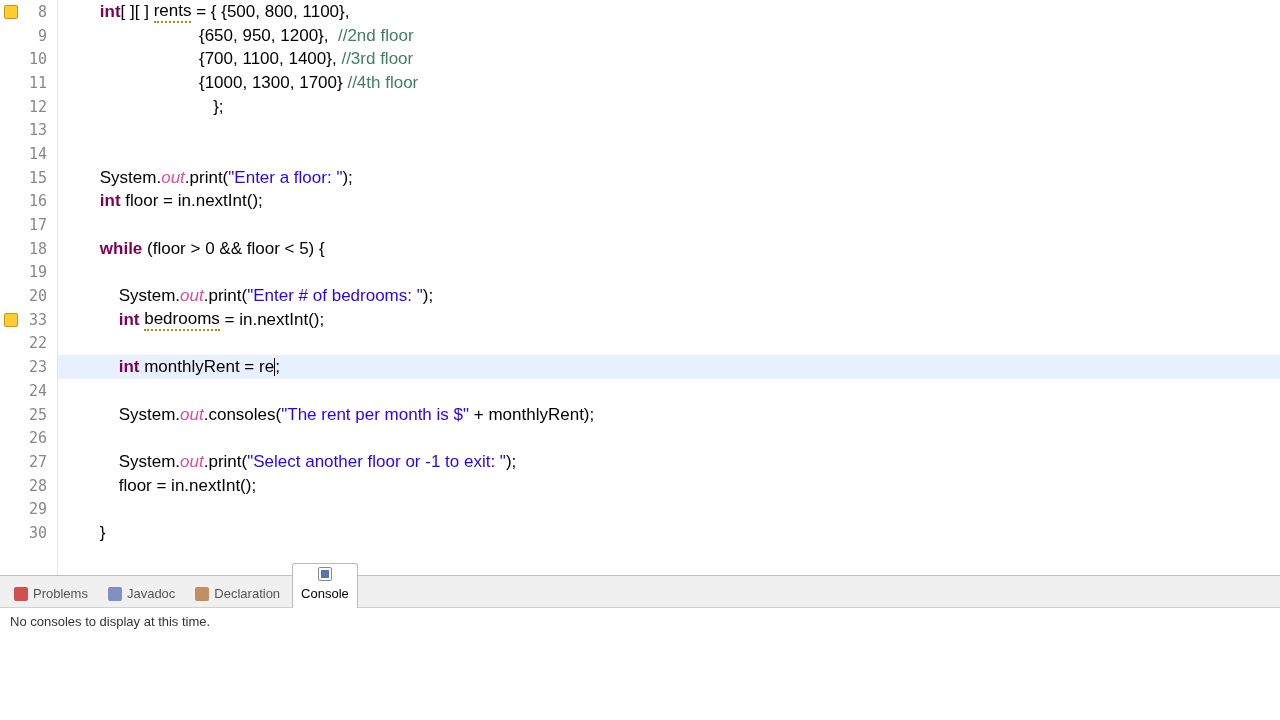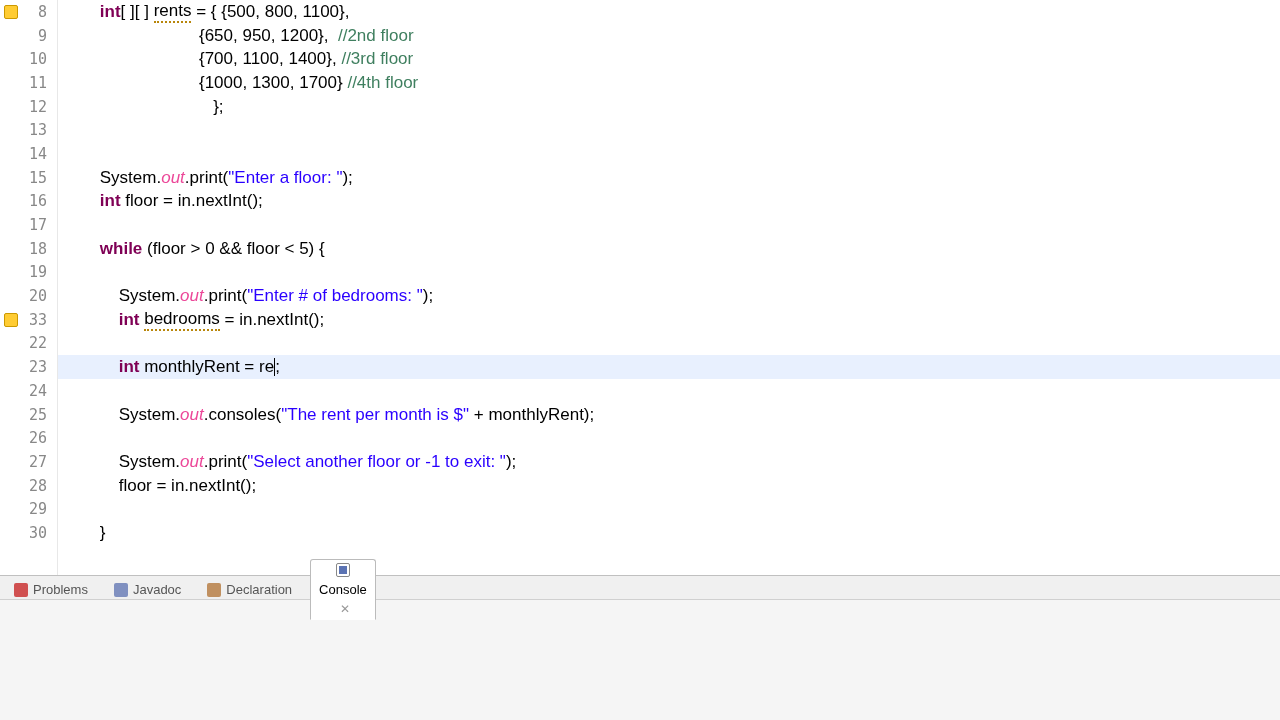--- a/index.html
+++ b/index.html
@@ -84,24 +84,24 @@
     border-top: 1px solid #c0c0c0;
     background: #f5f5f5;
     display: flex;
     flex-direction: column;
     height: 145px;
   }
   .tabs {
     display: flex;
     align-items: center;
     padding: 4px 6px 0 6px;
-    gap: 10px;
+    gap: 4px;
     background: #f0f0f0;
     border-bottom: 1px solid #d0d0d0;
-    height: 24px;
+    height: 32px;
     font-family: -apple-system, "Segoe UI", sans-serif;
     font-size: 13px;
   }
   .tab {
     display: flex;
     align-items: center;
     gap: 5px;
     padding: 3px 8px;
     color: #555;
     cursor: pointer;
@@ -255,13 +255,16 @@
     <div class="tab">
       <span class="tab-ico ico-decl"></span>
       <span>Declaration</span>
     </div>
     <div class="tab active">
       <span class="tab-ico ico-console"></span>
       <span>Console</span>
       <span class="close-x">✕</span>
     </div>
   </div>
+  <div class="console-body">
+    <span>No consoles to display at this time.</span>
+  </div>
 </div>
 
 </body></html>

